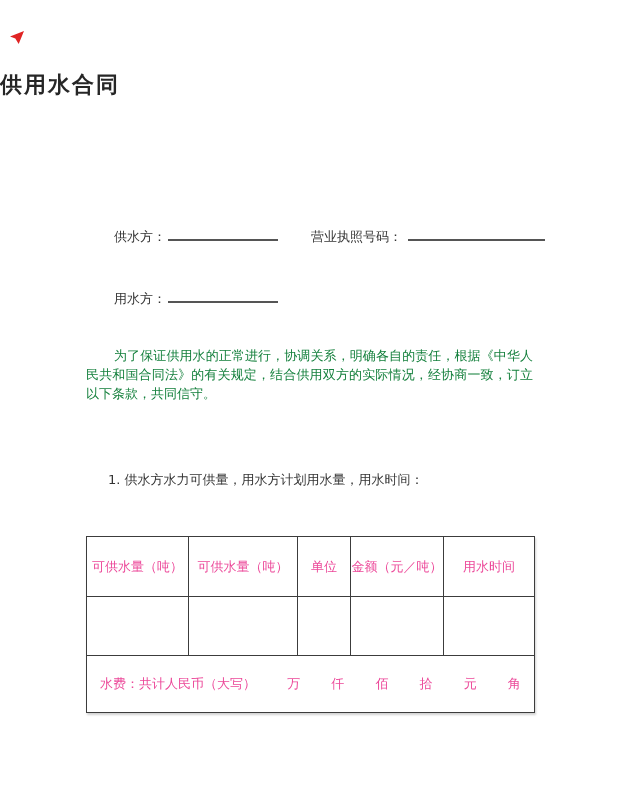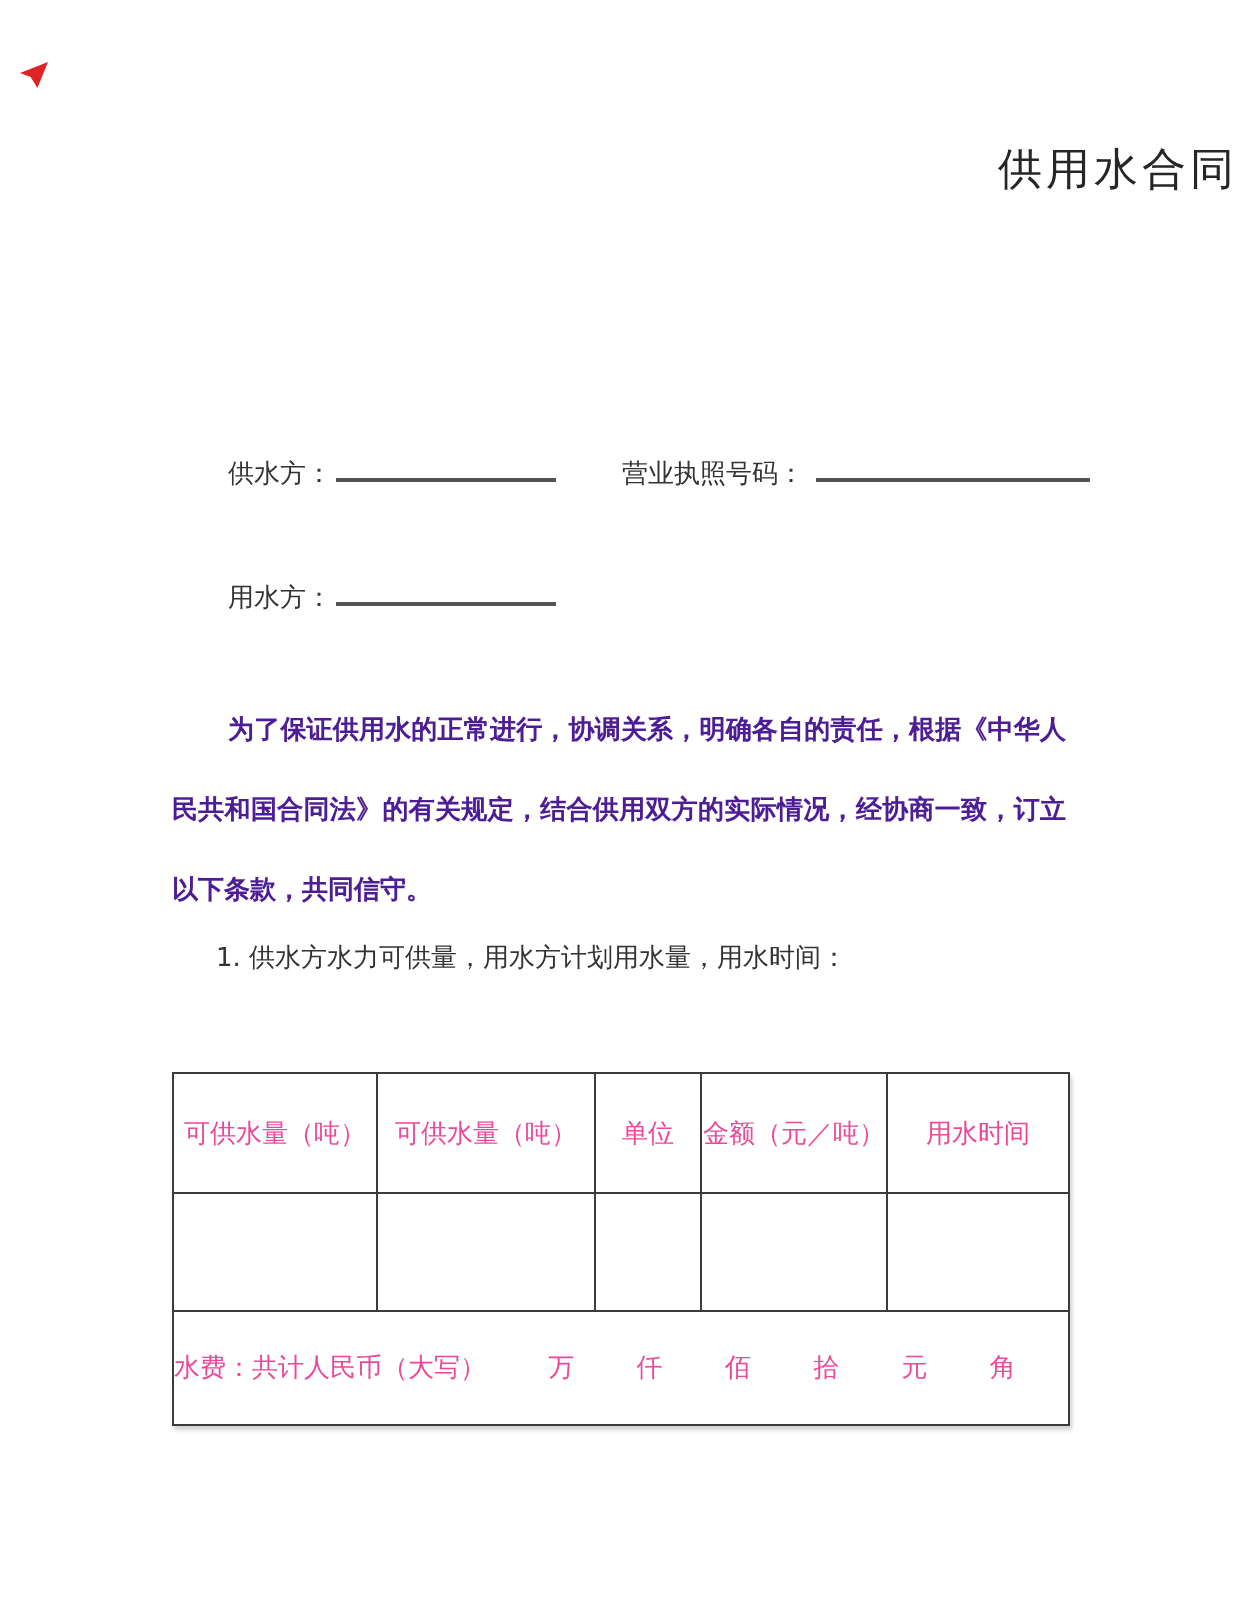--- a/index.html
+++ b/index.html
@@ -24,23 +24,23 @@
     height:13px;
     background:#e02424;
     clip-path:polygon(0% 42%, 100% 0%, 62% 100%, 38% 58%, 0% 42%);
   }
   .title {
     position:absolute;
     top:70px;
     left:0;
     width:100%;
     margin:0;
-    text-align:right;
+    text-align:left;
     font-size:22px;
-    font-weight:400;
+    font-weight:700;
     letter-spacing:2px;
     color:#262626;
   }
   .field-line {
     position:absolute;
     left:114px;
     font-size:13px;
     color:#333333;
     white-space:nowrap;
     line-height:16px;
@@ -57,25 +57,24 @@
   .blank-user { width:110px; margin-left:2px; }
   .blank-license { width:137px; margin-left:6px; }
   .lbl-license { margin-left:33px; }
   .preamble {
     position:absolute;
     top:346px;
     left:86px;
     width:447px;
     margin:0;
     font-size:13px;
-    line-height:40px;
-    color:#4c1d95;
+    line-height:19px;
+    color:#15803d;
     text-indent:28px;
     text-align:justify;
-    font-weight:bold;
   }
   .clause1 {
     position:absolute;
     top:471px;
     left:86px;
     width:447px;
     margin:0;
     font-size:13px;
     line-height:18px;
     color:#333333;
@@ -98,21 +97,21 @@
     color:#ec4899;
     text-align:center;
     padding:0;
     overflow:hidden;
   }
   tr.hdr-row { height:60px; }
   tr.empty-row { height:59px; }
   tr.fee-row { height:57px; }
   tr.fee-row td {
     text-align:left;
-    padding-left:0;
+    padding-left:13px;
     white-space:nowrap;
   }
   .fee-unit {
     display:inline-block;
     margin-left:27px;
   }
 </style>
 </head>
 <body>
 

